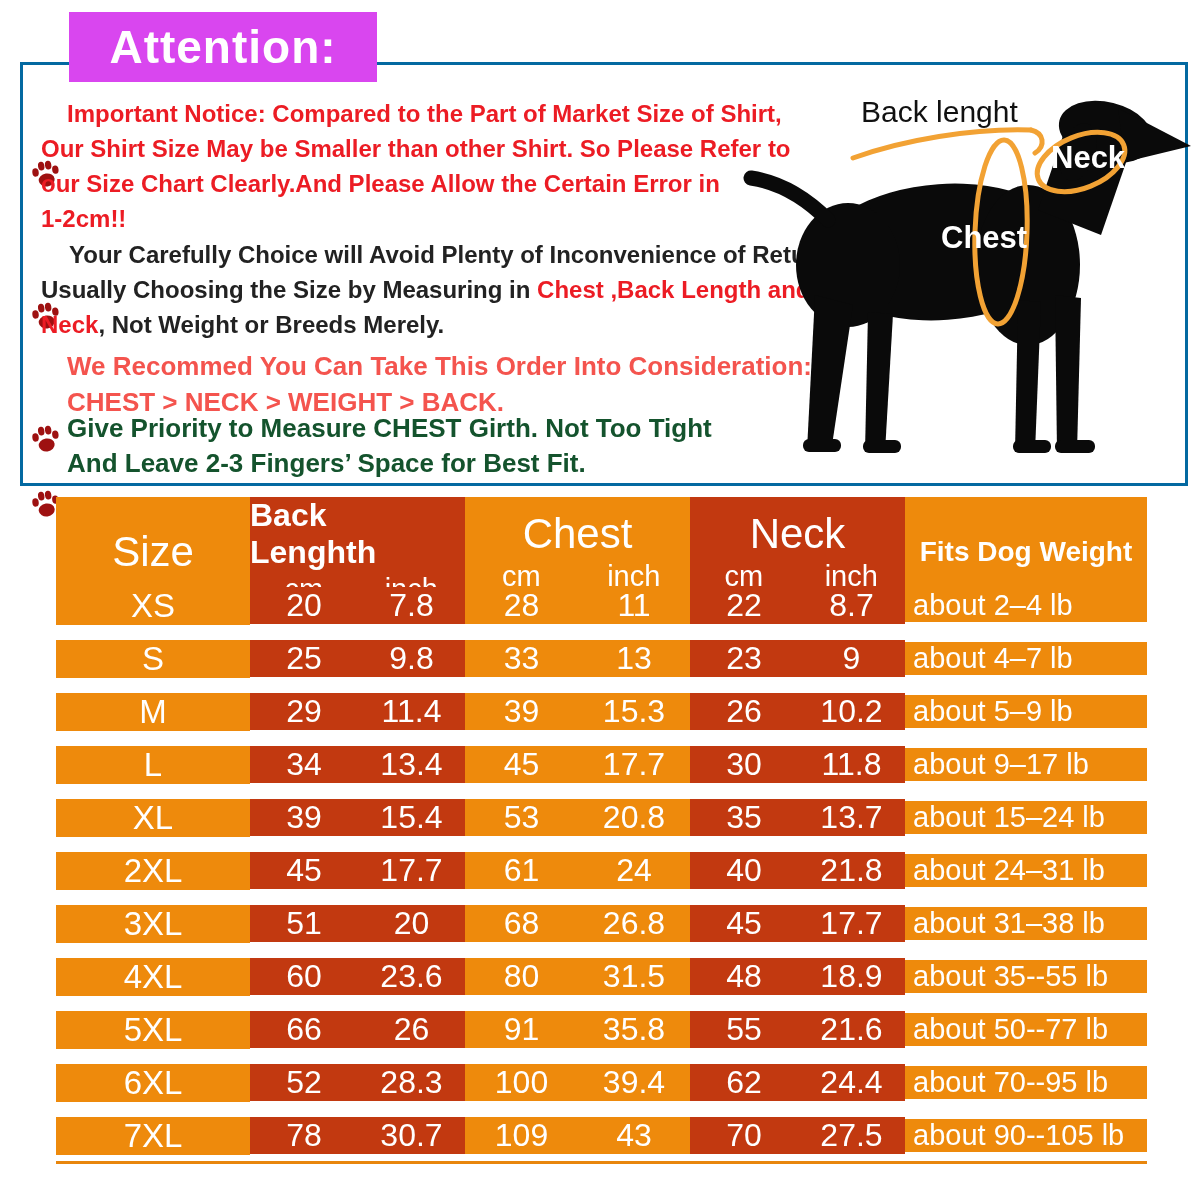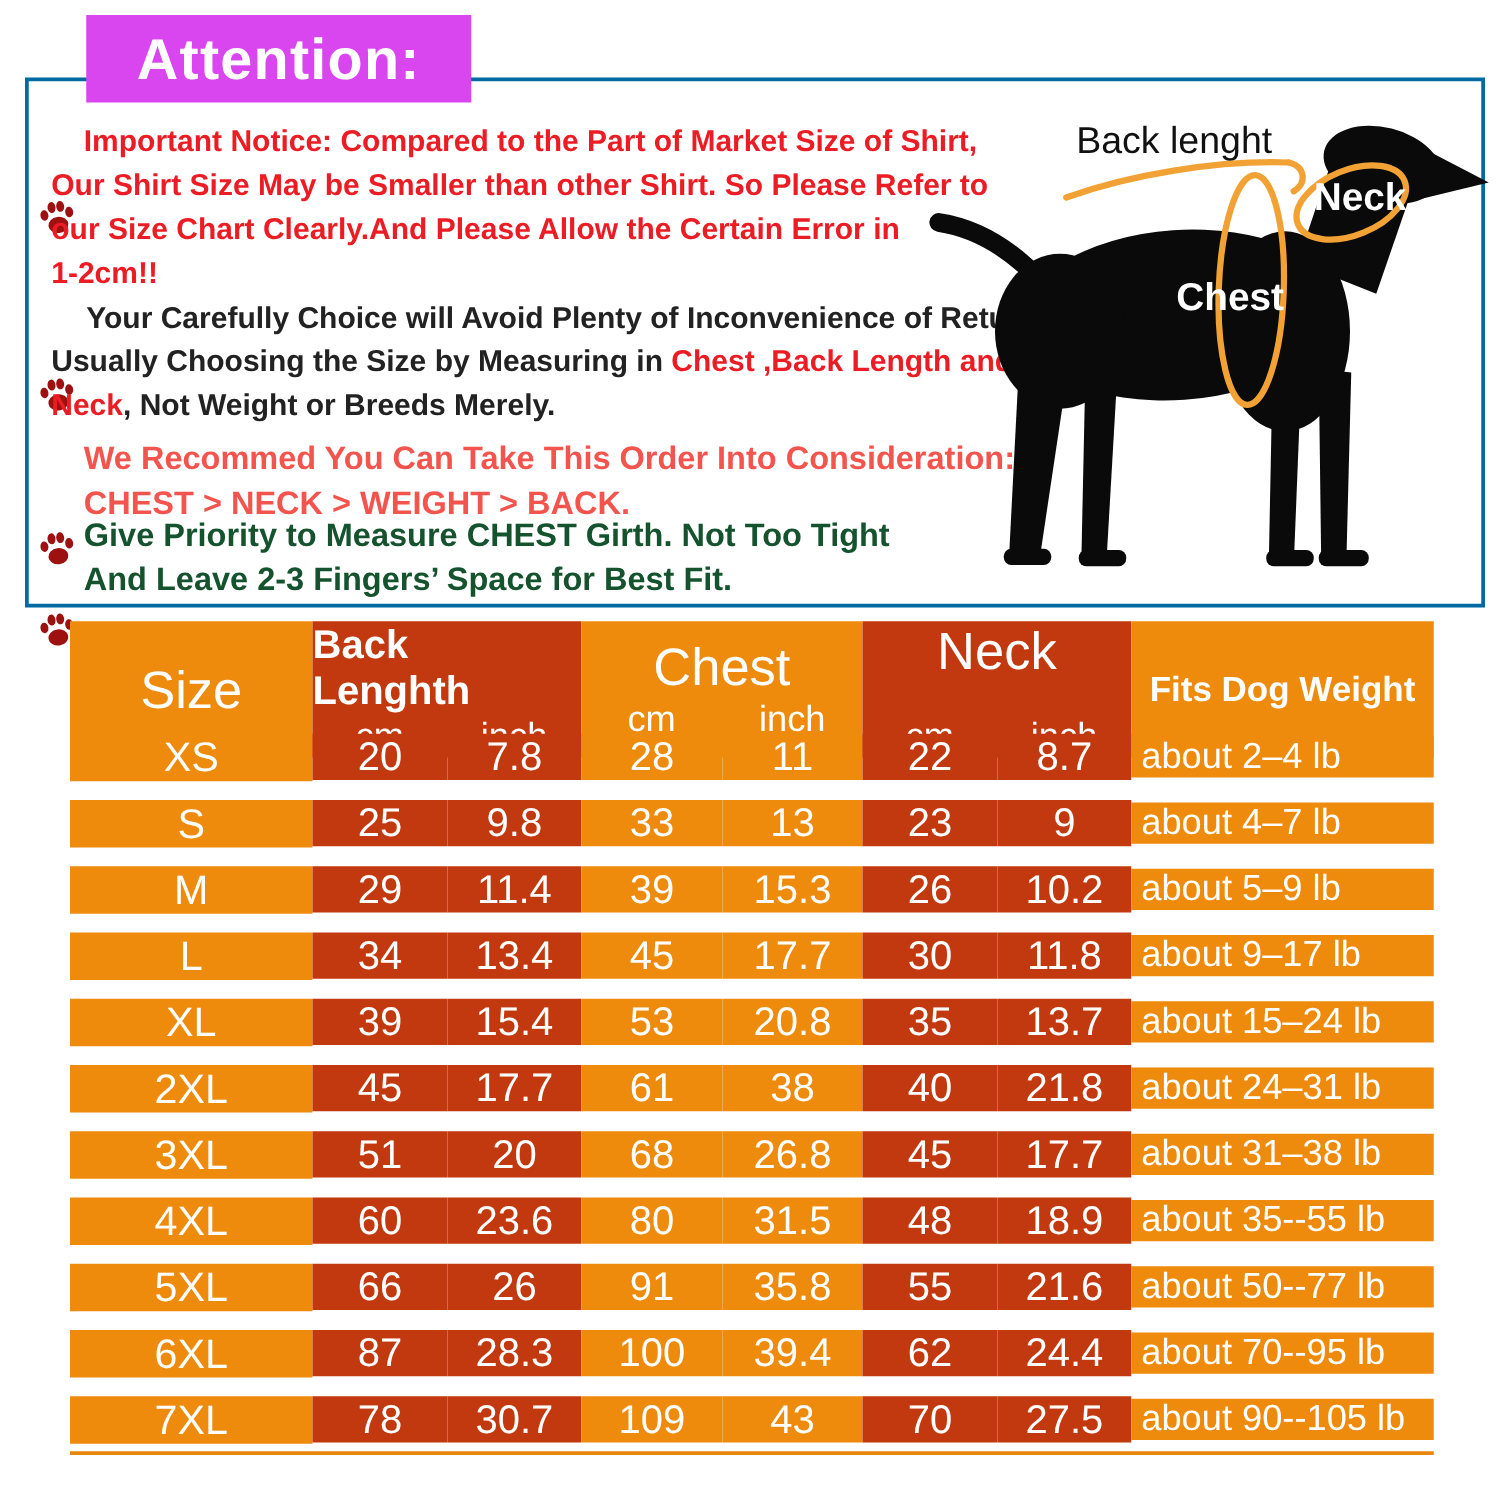--- a/index.html
+++ b/index.html
@@ -33,21 +33,21 @@
 
   
   .dog-wrap{position:absolute;left:733px;top:60px;width:462px;height:414px;z-index:2;}
 
   
   .size-table{position:absolute;left:56px;top:497px;width:1091px;
     border-bottom:3px solid #E8860D;color:#fff;z-index:2;}
   .thead{display:grid;grid-template-columns:194px 215px 225px 215px 242px;height:81px;}
   .th{display:flex;flex-direction:column;justify-content:center;align-items:center;}
   .bg-o{background:#EE8A0C;}
-  .bg-r{background:#C23910;justify-content:space-between;}
+  .bg-r{background:#C23910;}
   .th-title-big{font-size:42px;font-weight:normal;}
   .th-title-bold{font-size:32px;font-weight:bold;word-spacing:8px;}
   .th-weight{font-size:28px;font-weight:bold;}
   .subunits{display:grid;grid-template-columns:1fr 1fr;width:100%;font-size:29px;margin-top:2px;}
   .subunits span{text-align:center;}
   .trow{display:grid;grid-template-columns:194px 108px 107px 113px 112px 108px 107px 242px;
     height:51px;border-top:2px solid #fff;align-items:center;}
   .td{text-align:center;font-size:32px;}
   .td-size{font-size:33px;}
   .td-weight{text-align:left;padding-left:8px;font-size:29px;}
@@ -244,21 +244,21 @@
     <div class="td bg-r">35</div>
     <div class="td bg-r">13.7</div>
     <div class="td td-weight bg-o">about 15–24 lb</div>
   </div>
 
   <div class="trow">
     <div class="td td-size bg-o">2XL</div>
     <div class="td bg-r">45</div>
     <div class="td bg-r">17.7</div>
     <div class="td bg-o">61</div>
-    <div class="td bg-o">38</div>
+    <div class="td bg-o">24</div>
     <div class="td bg-r">40</div>
     <div class="td bg-r">21.8</div>
     <div class="td td-weight bg-o">about 24–31 lb</div>
   </div>
 
   <div class="trow">
     <div class="td td-size bg-o">3XL</div>
     <div class="td bg-r">51</div>
     <div class="td bg-r">20</div>
     <div class="td bg-o">68</div>
@@ -285,21 +285,21 @@
     <div class="td bg-r">26</div>
     <div class="td bg-o">91</div>
     <div class="td bg-o">35.8</div>
     <div class="td bg-r">55</div>
     <div class="td bg-r">21.6</div>
     <div class="td td-weight bg-o">about 50--77 lb</div>
   </div>
 
   <div class="trow">
     <div class="td td-size bg-o">6XL</div>
-    <div class="td bg-r">87</div>
+    <div class="td bg-r">52</div>
     <div class="td bg-r">28.3</div>
     <div class="td bg-o">100</div>
     <div class="td bg-o">39.4</div>
     <div class="td bg-r">62</div>
     <div class="td bg-r">24.4</div>
     <div class="td td-weight bg-o">about 70--95 lb</div>
   </div>
 
   <div class="trow">
     <div class="td td-size bg-o">7XL</div>

